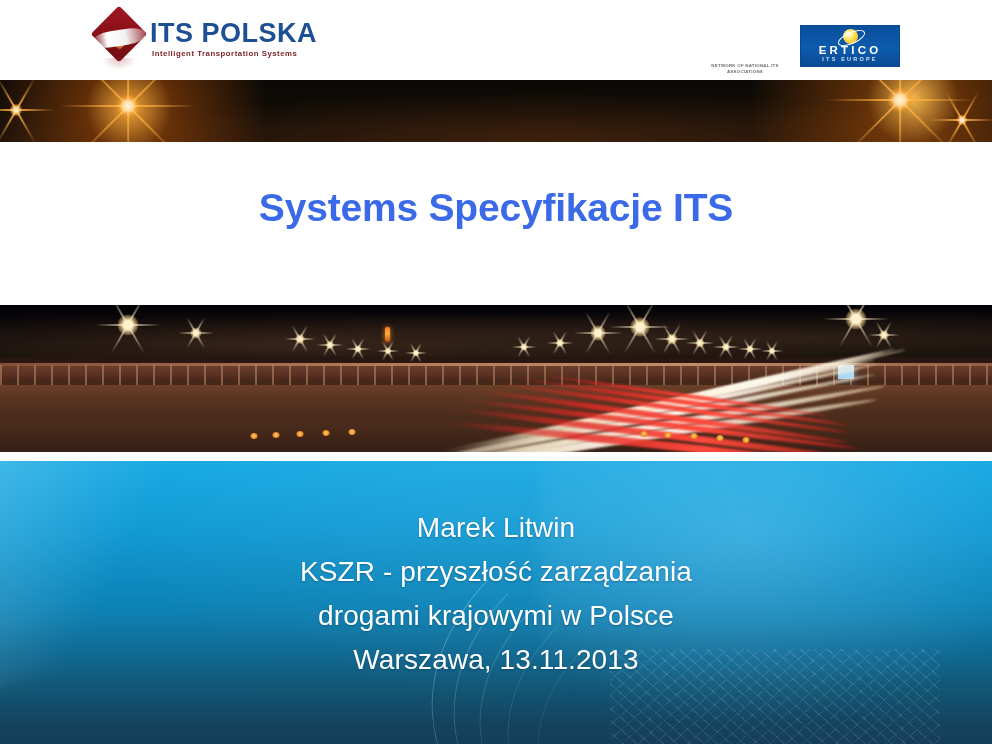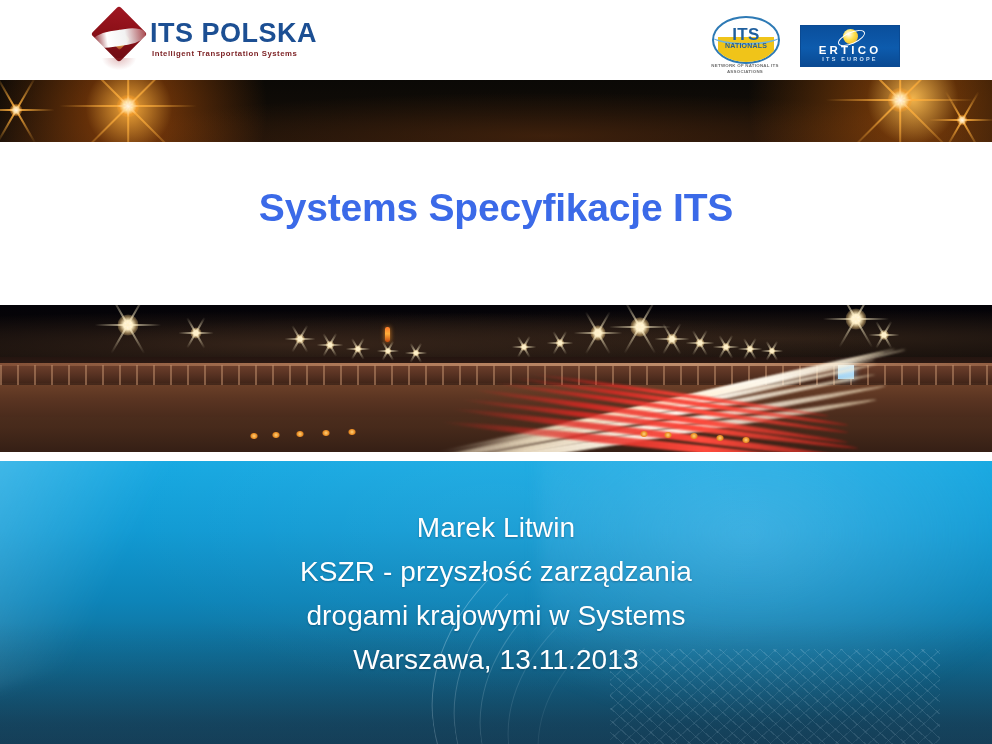--- a/index.html
+++ b/index.html
@@ -417,26 +417,20 @@
         <div class="diamond"></div>
         <div class="diamond-inner"></div>
         <div class="diamond-swoosh"></div>
         <div class="diamond-shadow"></div>
       </div>
       <div class="its-polska-name">ITS POLSKA</div>
       <div class="its-polska-tag">Intelligent Transportation Systems</div>
     </div>
 
     <div class="logo-nationals">
-      <div class="roundel">
-        <div class="roundel-bowl"></div>
-        <div class="roundel-arc-top"></div>
-        <div class="roundel-its">ITS</div>
-        <div class="roundel-sub">NATIONALS</div>
-      </div>
       <div class="nationals-caption">NETWORK OF NATIONAL ITS ASSOCIATIONS</div>
     </div>
 
     <div class="logo-ertico">
       <div class="ertico-globe"></div>
       <div class="ertico-ring"></div>
       <div class="ertico-name">ERTICO</div>
       <div class="ertico-sub">ITS EUROPE</div>
     </div>
   </div>
@@ -630,18 +624,18 @@
         <div class="swoosh" style="left: 478px; top: 48px; width: 578px; height: 380px; border-color: transparent transparent rgba(215, 242, 255, 0.2) rgba(215, 242, 255, 0.2); transform: rotate(-8deg);"></div>
         <div class="swoosh" style="left: 506px; top: 70px; width: 556px; height: 358px; border-color: transparent transparent rgba(215, 242, 255, 0.15) rgba(215, 242, 255, 0.15); transform: rotate(-8deg);"></div>
         <div class="swoosh" style="left: 536px; top: 96px; width: 532px; height: 332px; border-color: transparent transparent rgba(215, 242, 255, 0.11) rgba(215, 242, 255, 0.11); transform: rotate(-8deg);"></div>
       </div>
     <div class="panel-crosshatch"></div>
     <div class="panel-vignette"></div>
 
     <div class="subtitle-block">
       <div class="subtitle" style="top:0px">Marek Litwin</div>
       <div class="subtitle" style="top:44px">KSZR - przyszłość zarządzania</div>
-      <div class="subtitle" style="top:88px">drogami krajowymi w Systems</div>
+      <div class="subtitle" style="top:88px">drogami krajowymi w Polsce</div>
       <div class="subtitle" style="top:132px">Warszawa, 13.11.2013</div>
     </div>
   </div>
 
 </div>
 
 </body></html>

